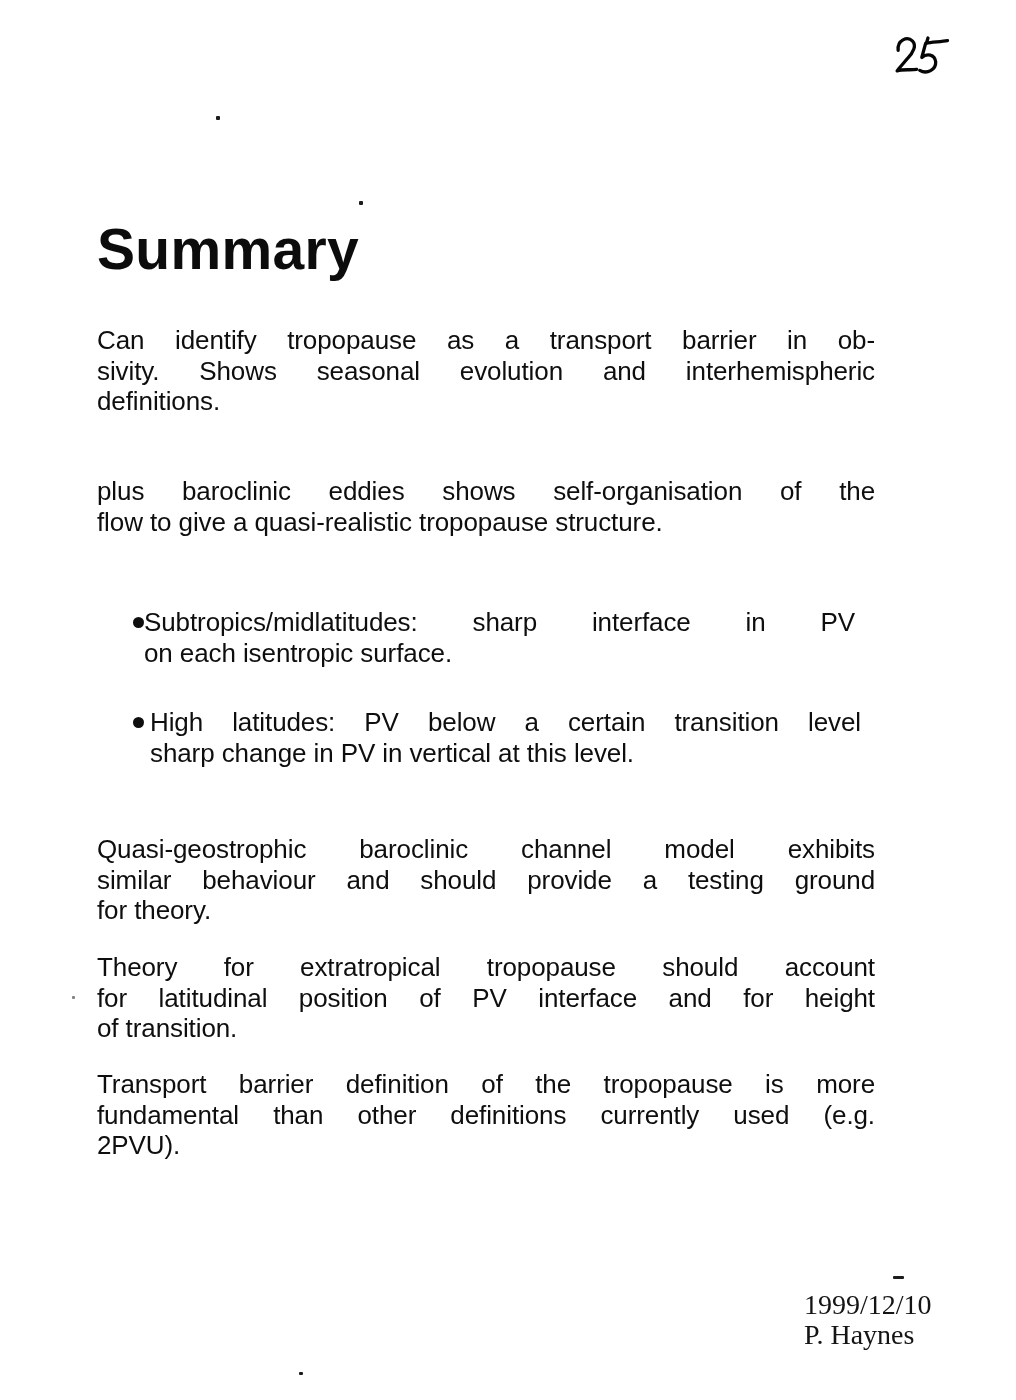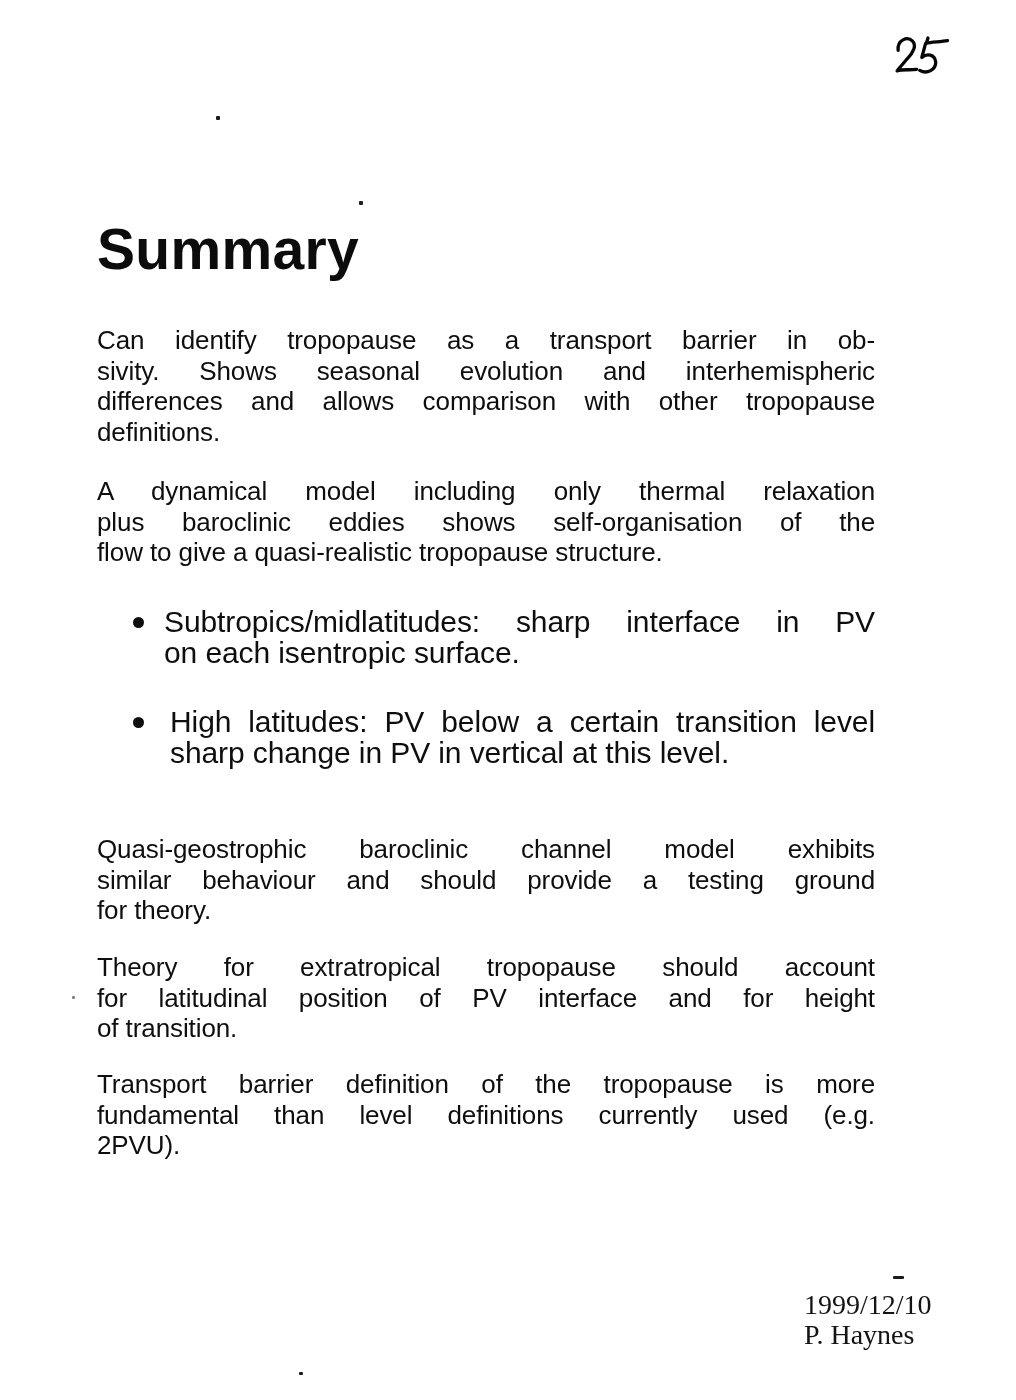--- a/index.html
+++ b/index.html
@@ -26,22 +26,22 @@
   .bullet {
     position:absolute; left:133px; width:742px; display:flex; align-items:flex-start;
   }
   #b1 { top:607px; }
   #b2 { top:707px;gap:6px; }
   .dot {
     flex:0 0 auto; width:11px; height:11px; border-radius:50%;
     background:#0e0e0e; margin-top:10px;
   }
   .bullet-text {
-    margin-left:20px; width:711px;
-    font-size:30px; line-height:30.5px; letter-spacing:-0.1px;
+    width:711px;
+    font-size:26px; line-height:30.5px; letter-spacing:-0.1px;
   }
   .footer {
     position:absolute; left:804px; top:1290px;
     font-family:"Liberation Serif", serif; font-size:28px; line-height:30px;
     color:#141414;
   }
   .pagenum-svg { position:absolute; left:893px; top:33px; width:72px; height:48px; }
   .pagenum-svg path { fill:none; stroke:#060606; stroke-width:3.2; stroke-linecap:round; stroke-linejoin:round; }
   .speck { position:absolute; background:#1c1c1c; border-radius:1px; }
   #speck1 { left:216px; top:116px; width:4px; height:4px; }
@@ -60,26 +60,24 @@
     <path d="M34,4 L32.5,9"></path>
     <path d="M32,9 C38,8 47,7.5 53,6.5"></path>
     <path d="M31.5,10 L28,23 C33,18.5 40.5,20 41.5,27 C42,35 33,39.5 26,35.5"></path>
   </svg>
 
   <h1 class="title">Summary</h1>
 
   <div class="block" id="p1">
     <div class="ln">Can identify tropopause as a transport barrier in ob-</div>
     <div class="ln">sivity. Shows seasonal evolution and interhemispheric</div>
-    <div class="ln">differences and allows comparison with other tropopause</div>
     <div class="ln last">definitions.</div>
   </div>
 
   <div class="block" id="p2">
-    <div class="ln">A dynamical model including only thermal relaxation</div>
     <div class="ln">plus baroclinic eddies shows self-organisation of the</div>
     <div class="ln last">flow to give a quasi-realistic tropopause structure.</div>
   </div>
 
   <div class="bullet" id="b1">
     <span class="dot"></span>
     <div class="bullet-text">
       <div class="ln">Subtropics/midlatitudes: sharp interface in PV</div>
       <div class="ln last">on each isentropic surface.</div>
     </div>
@@ -100,21 +98,21 @@
   </div>
 
   <div class="block" id="p4">
     <div class="ln">Theory for extratropical tropopause should account</div>
     <div class="ln">for latitudinal position of PV interface and for height</div>
     <div class="ln last">of transition.</div>
   </div>
 
   <div class="block" id="p5">
     <div class="ln">Transport barrier definition of the tropopause is more</div>
-    <div class="ln">fundamental than level definitions currently used (e.g.</div>
+    <div class="ln">fundamental than other definitions currently used (e.g.</div>
     <div class="ln last">2PVU).</div>
   </div>
 
   <div class="footer">
     <div>1999/12/10</div>
     <div>P. Haynes</div>
   </div>
 
   <span class="speck" id="speck1"></span>
   <span class="speck" id="speck2"></span>

